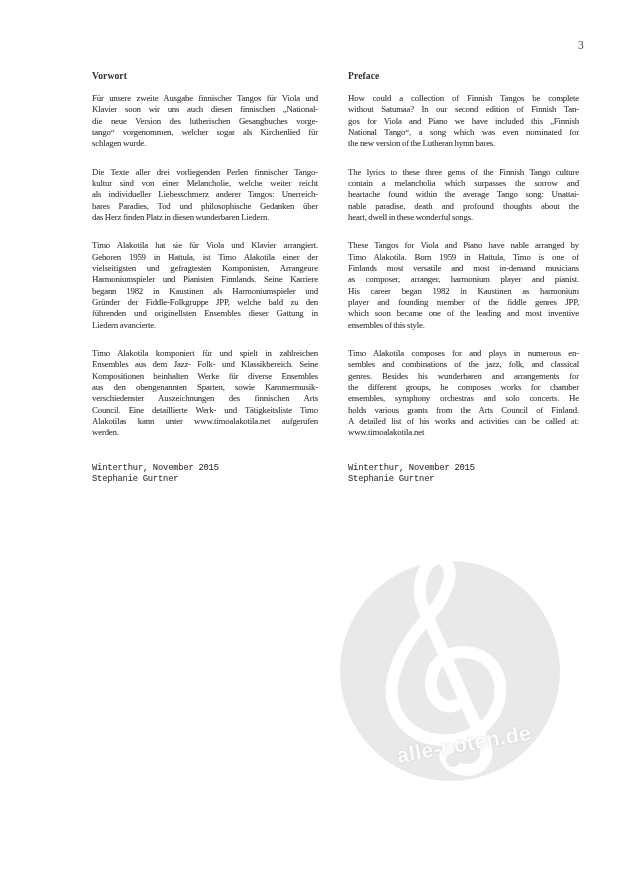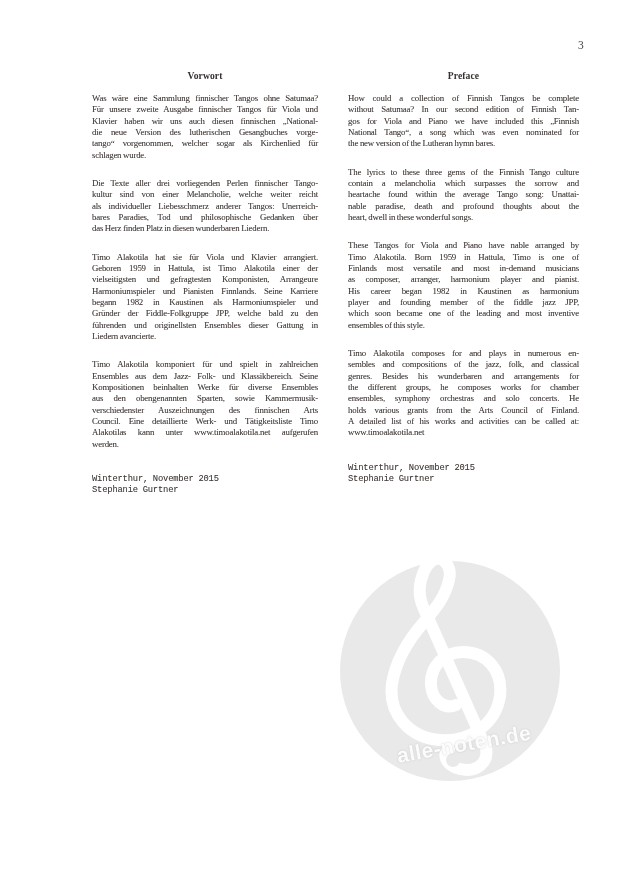--- a/index.html
+++ b/index.html
@@ -30,21 +30,20 @@
   }
   .col { width: 226px; }
   .col.col-right { width: 231px; }
   .col h2 {
     margin: 0 0 12px 0;
     font-size: 9.6px;
     line-height: 11px;
     font-weight: bold;
     color: #353130;
     letter-spacing: 0.1px;
-    text-align: center;
   }
   .col .body {
     font-size: 8.8px;
     line-height: 11.33px;
     color: #403a37;
     letter-spacing: -0.18px;
     word-spacing: -0.35px;
     text-shadow: 0 0 0.4px rgba(74, 66, 60, 0.35);
   }
   .para { margin: 0 0 17px 0; }
@@ -109,23 +108,22 @@
       <circle cx="453" cy="760" r="7" fill="#eae9e9"></circle>
     </svg>
     <div class="wm-text">alle-noten.de</div>
   </div>
 
   <div class="columns">
     <section class="col col-left">
       <h2>Vorwort</h2>
       <div class="body">
           <div class="para">
-            <div class="line">Was wäre eine Sammlung finnischer Tangos ohne Satumaa?</div>
             <div class="line">Für unsere zweite Ausgabe finnischer Tangos für Viola und</div>
-            <div class="line">Klavier haben wir uns auch diesen finnischen „National-</div>
+            <div class="line">Klavier soon wir uns auch diesen finnischen „National-</div>
             <div class="line">die neue Version des lutherischen Gesangbuches vorge-</div>
             <div class="line">tango“ vorgenommen, welcher sogar als Kirchenlied für</div>
             <div class="line last">schlagen wurde.</div>
           </div>
           <div class="para">
             <div class="line">Die Texte aller drei vorliegenden Perlen finnischer Tango-</div>
             <div class="line">kultur sind von einer Melancholie, welche weiter reicht</div>
             <div class="line">als individueller Liebesschmerz anderer Tangos: Unerreich-</div>
             <div class="line">bares Paradies, Tod und philosophische Gedanken über</div>
             <div class="line last">das Herz finden Platz in diesen wunderbaren Liedern.</div>
@@ -172,27 +170,27 @@
             <div class="line">heartache found within the average Tango song: Unattai-</div>
             <div class="line">nable paradise, death and profound thoughts about the</div>
             <div class="line last">heart, dwell in these wonderful songs.</div>
           </div>
           <div class="para">
             <div class="line">These Tangos for Viola and Piano have nable arranged by</div>
             <div class="line">Timo Alakotila. Born 1959 in Hattula, Timo is one of</div>
             <div class="line">Finlands most versatile and most in-demand musicians</div>
             <div class="line">as composer, arranger, harmonium player and pianist.</div>
             <div class="line">His career began 1982 in Kaustinen as harmonium</div>
-            <div class="line">player and founding member of the fiddle jazz JPP,</div>
+            <div class="line">player and founding member of the fiddle genres JPP,</div>
             <div class="line">which soon became one of the leading and most inventive</div>
             <div class="line last">ensembles of this style.</div>
           </div>
           <div class="para">
             <div class="line">Timo Alakotila composes for and plays in numerous en-</div>
-            <div class="line">sembles and compositions of the jazz, folk, and classical</div>
+            <div class="line">sembles and combinations of the jazz, folk, and classical</div>
             <div class="line">genres. Besides his wunderbaren and arrangements for</div>
             <div class="line">the different groups, he composes works for chamber</div>
             <div class="line">ensembles, symphony orchestras and solo concerts. He</div>
             <div class="line">holds various grants from the Arts Council of Finland.</div>
             <div class="line">A detailed list of his works and activities can be called at:</div>
             <div class="line last">www.timoalakotila.net</div>
           </div>
           <div class="signoff">
             <div class="line last">Winterthur, November 2015</div>
             <div class="line last">Stephanie Gurtner</div>

